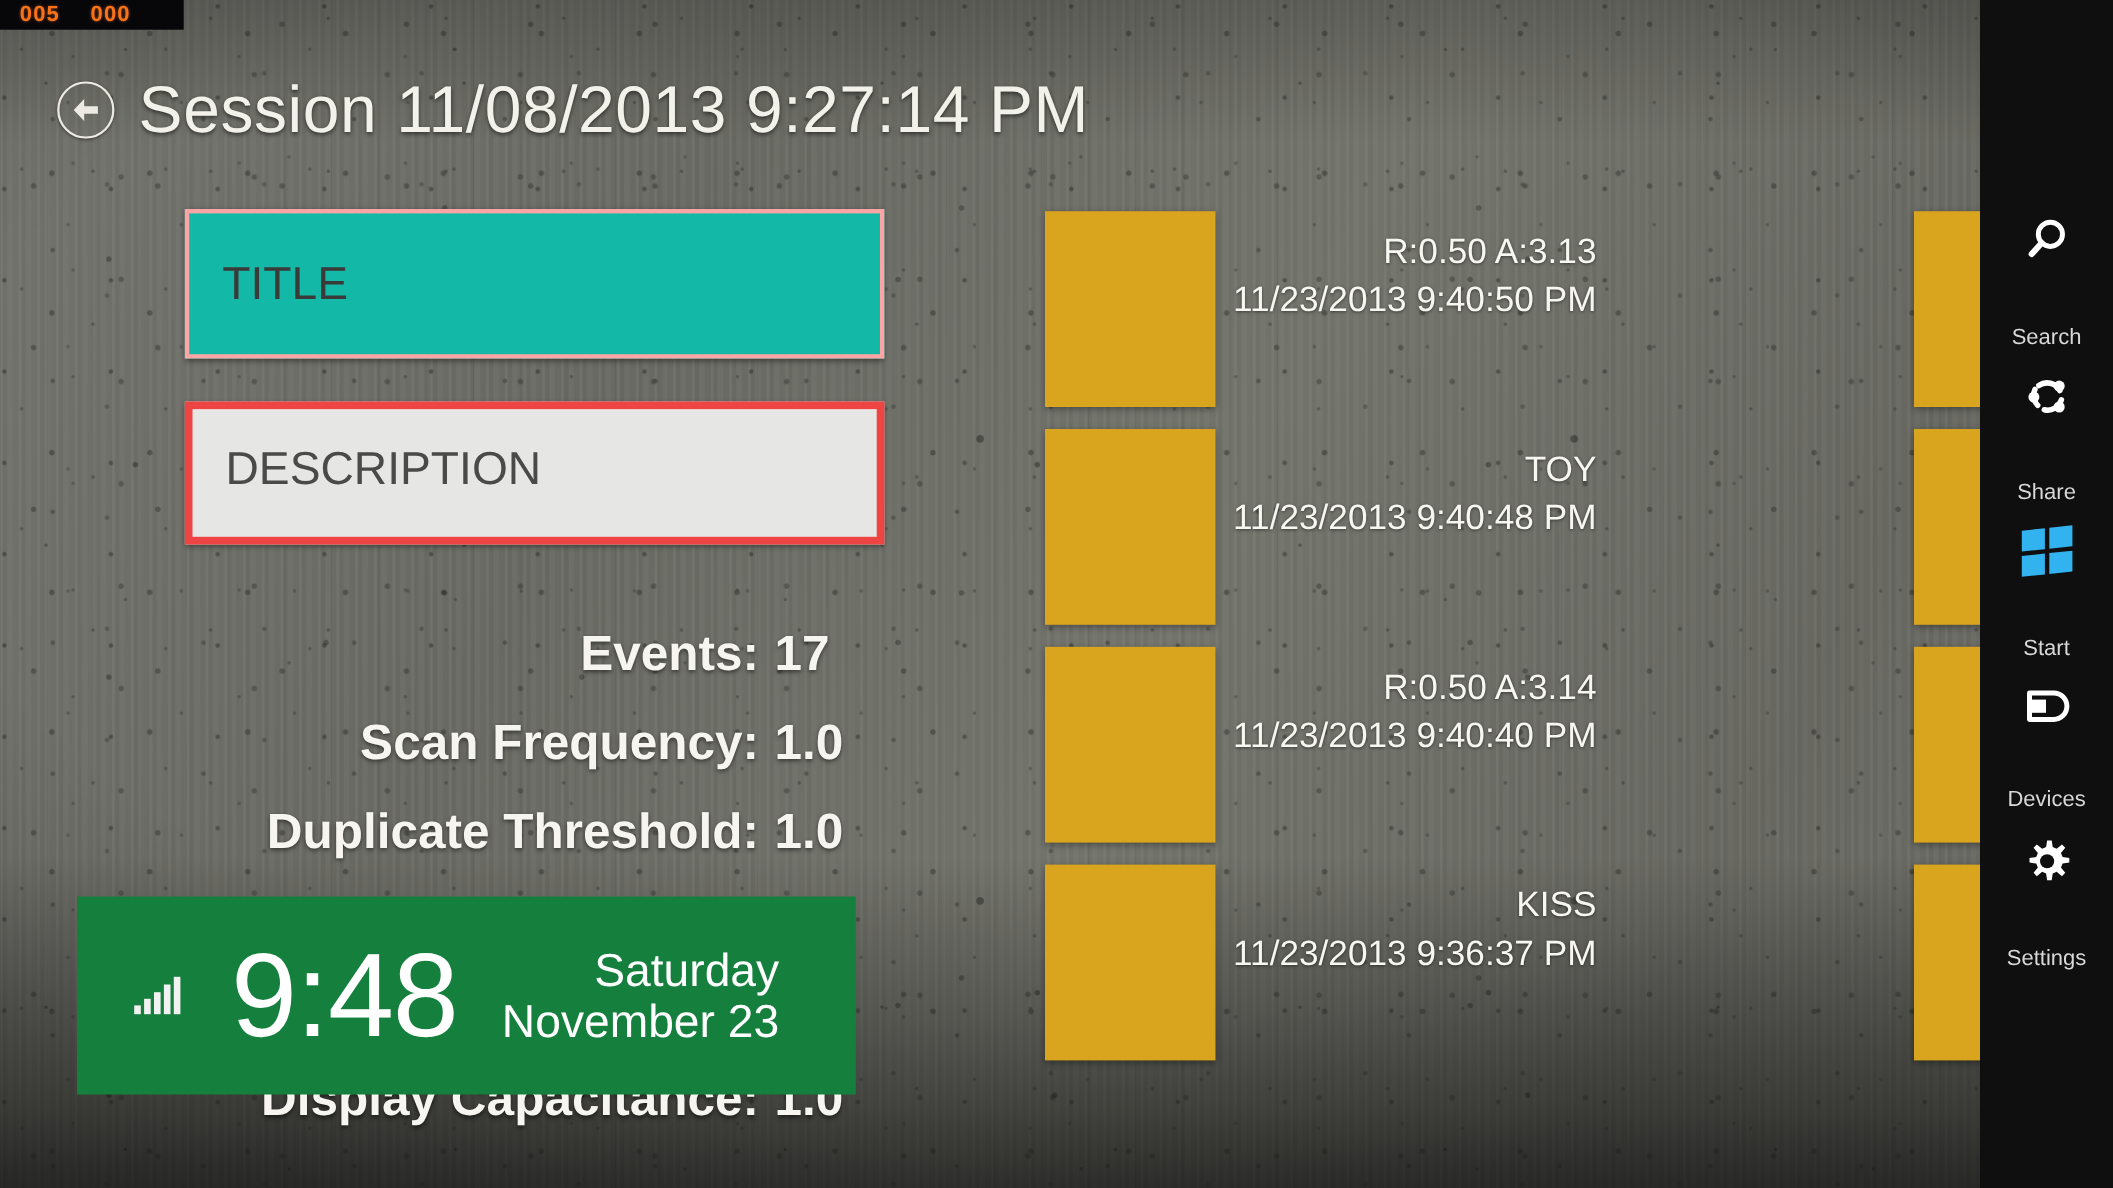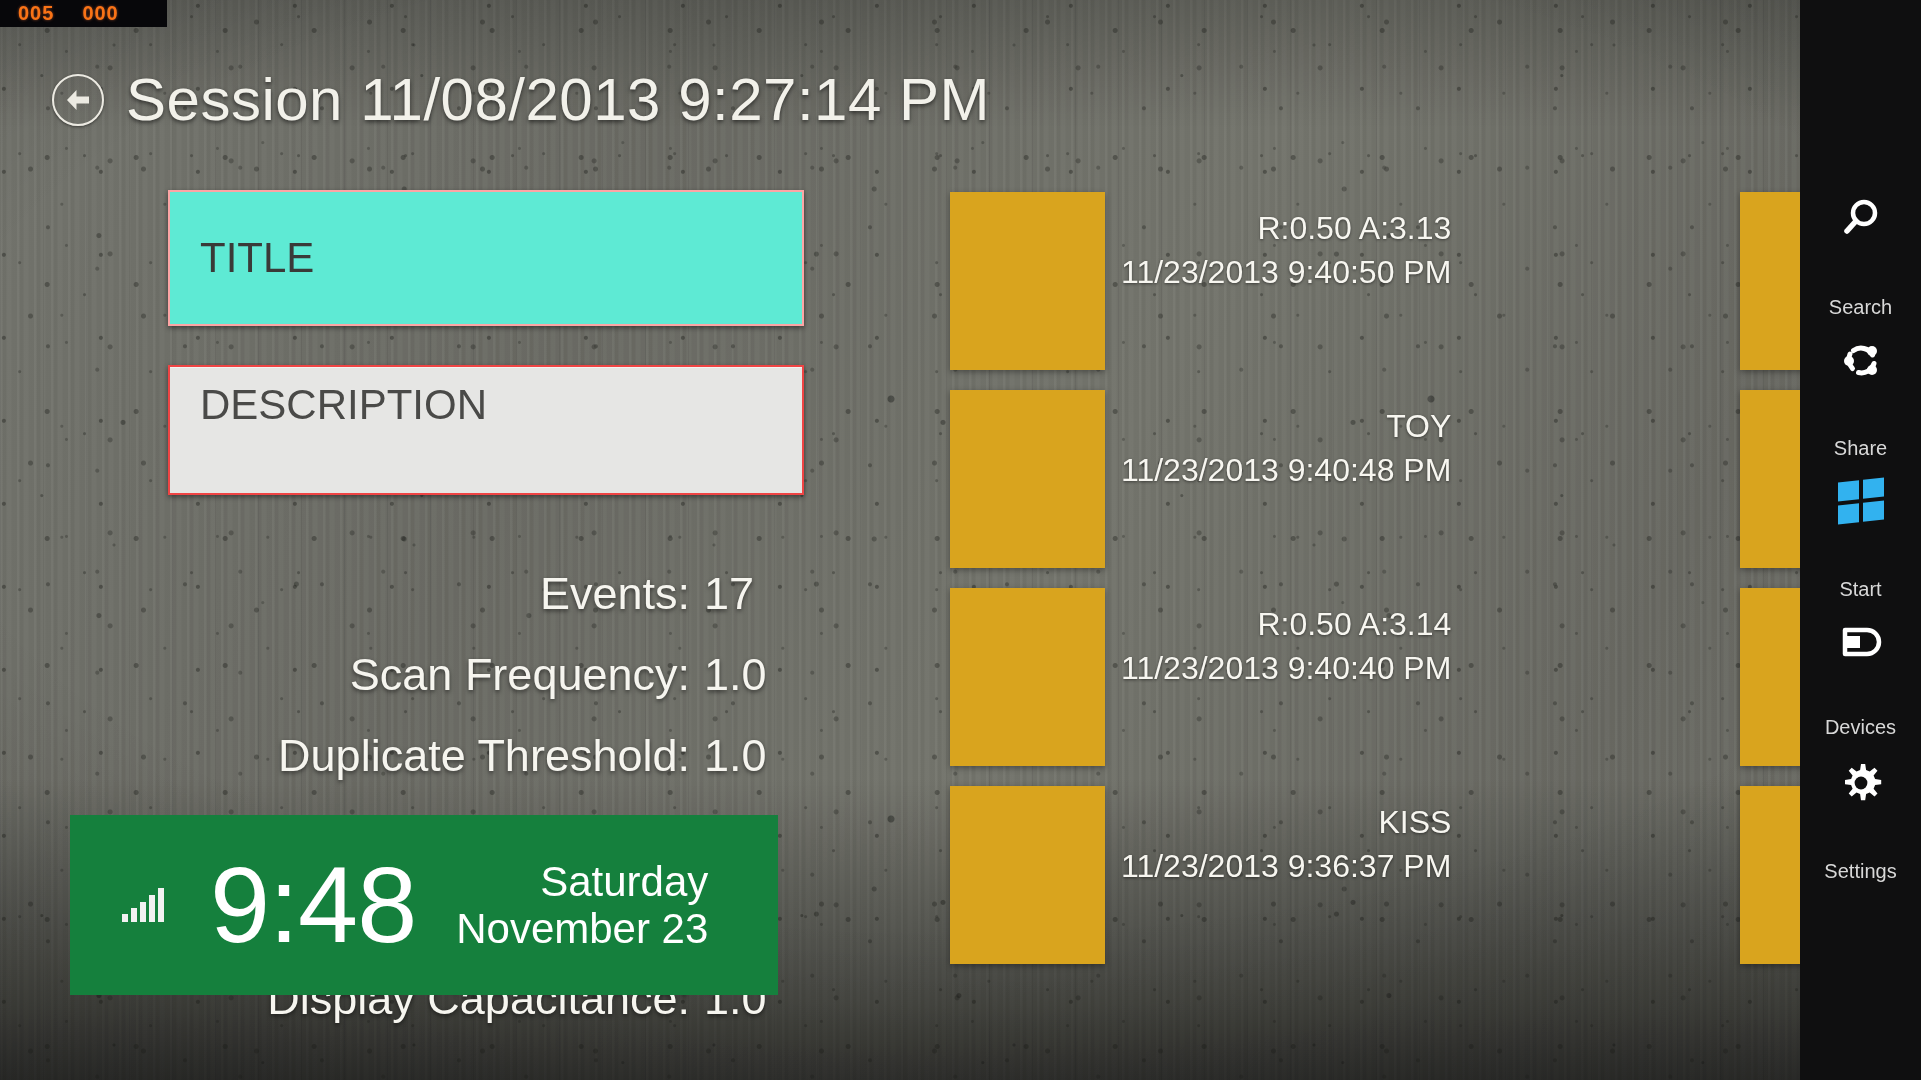--- a/index.html
+++ b/index.html
@@ -101,53 +101,53 @@
     text-shadow:0 2px 4px rgba(0,0,0,.55);
     line-height:1;
   }
 
   
   #form-col {
     position:absolute; left:168px; top:190px; width:636px; z-index:10;
   }
   #title-field {
     width:636px; height:136px;
-    background:#5eead4;
-    border:2px solid #fca5a5;
+    background:#14b8a6;
+    border:4px solid #fca5a5;
     box-shadow:0 2px 5px rgba(0,0,0,.45);
     padding:26px 30px;
     font-size:42px; font-weight:300; color:#3a3a38;
     outline:none;
     display:block;
     font-family:"Liberation Sans", sans-serif;
   }
   #title-field::placeholder { color:#3a3a38; opacity:1; }
   #desc-field {
     width:636px; height:130px;
     margin-top:39px;
     background:#e6e6e4;
-    border:2px solid #ef4444;
+    border:7px solid #ef4444;
     box-shadow:0 2px 5px rgba(0,0,0,.45), inset 0 1px 0 #f2f2f0;
-    padding:14px 30px;
+    padding:30px 30px;
     font-size:42px; font-weight:300; color:#4a4a48;
     outline:none; resize:none;
     display:block;
     font-family:"Liberation Sans", sans-serif;
     overflow:hidden;
   }
   #desc-field::placeholder { color:#4a4a48; opacity:1; }
 
   
   #stats {
     position:absolute; left:0; top:553px; width:804px;
     text-align:right; padding-right:30px;
     z-index:8;
   }
   .stat-row {
-    font-size:45px; font-weight:400; color:#f6f5ef;
+    font-size:45px; font-weight:700; color:#f6f5ef;
     line-height:81px; white-space:nowrap;
     text-shadow:0 2px 4px rgba(0,0,0,.5);
   }
   .stat-label { }
   .stat-value { display:inline-block; min-width:70px; text-align:left; margin-left:14px; }
 
   
   .tile-col { position:absolute; top:192px; z-index:9; }
   #tiles-col-1 { left:950px;text-align:right; }
   #tiles-col-2 { left:1740px; }

